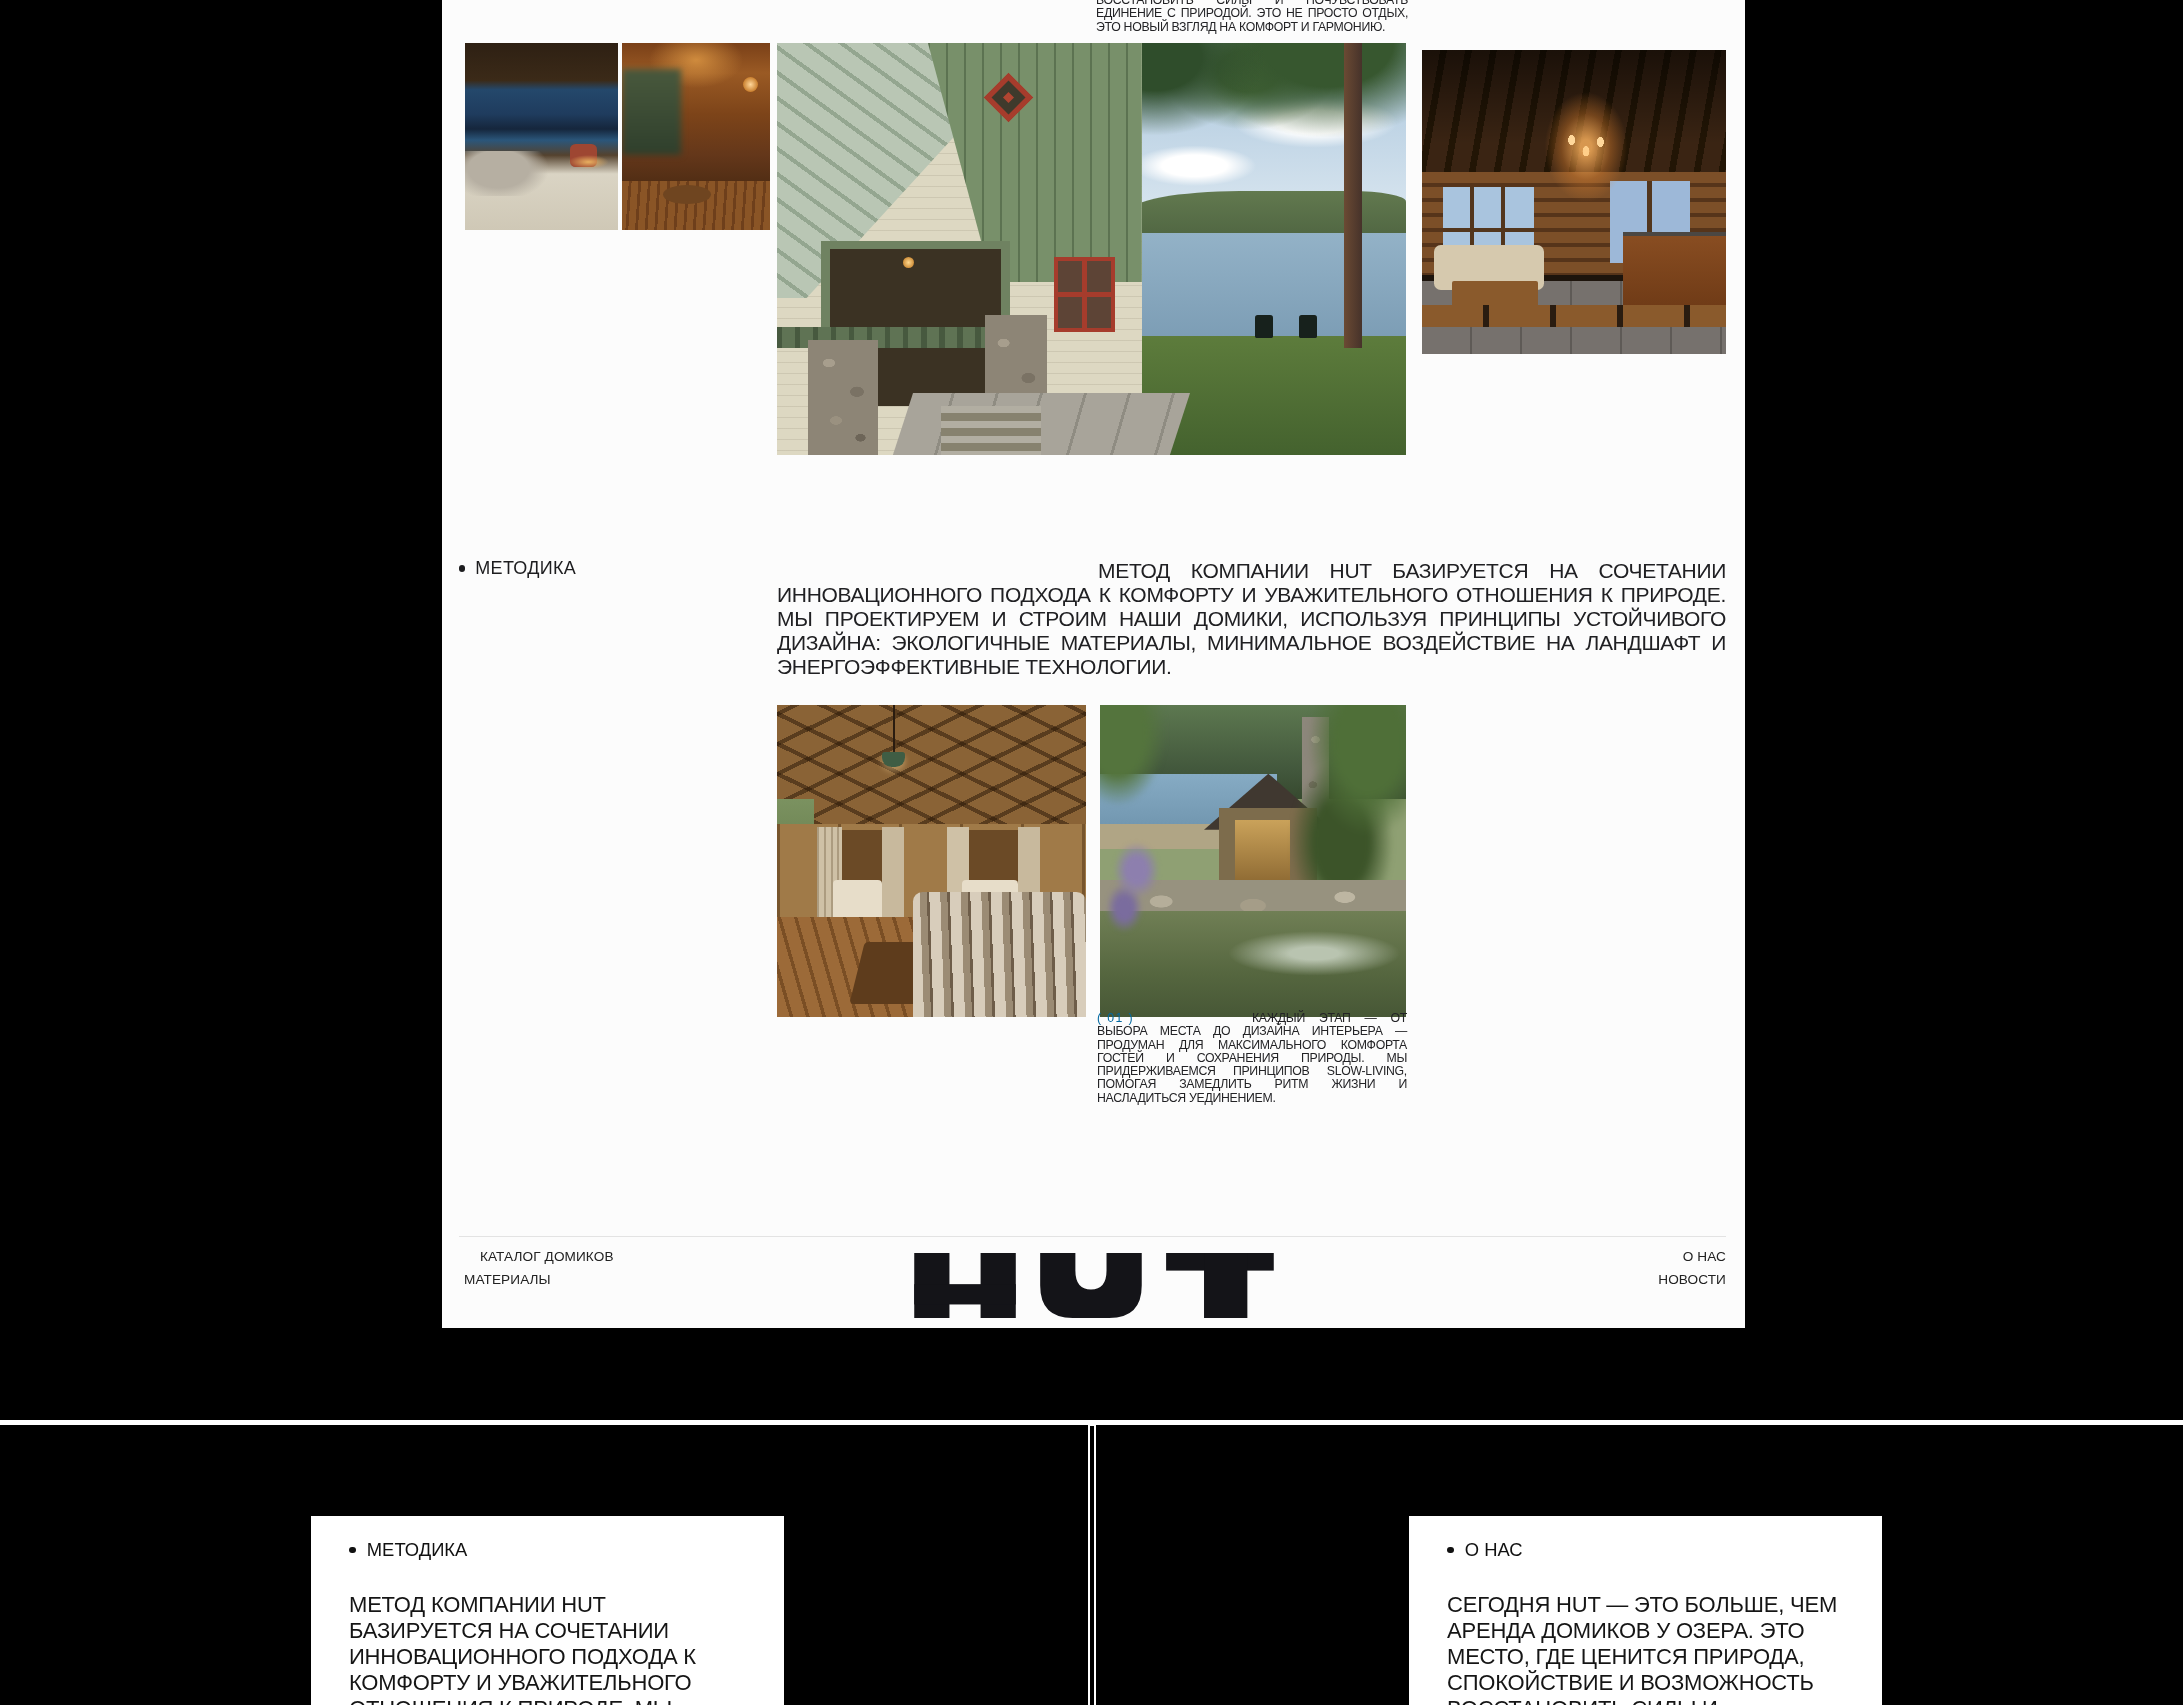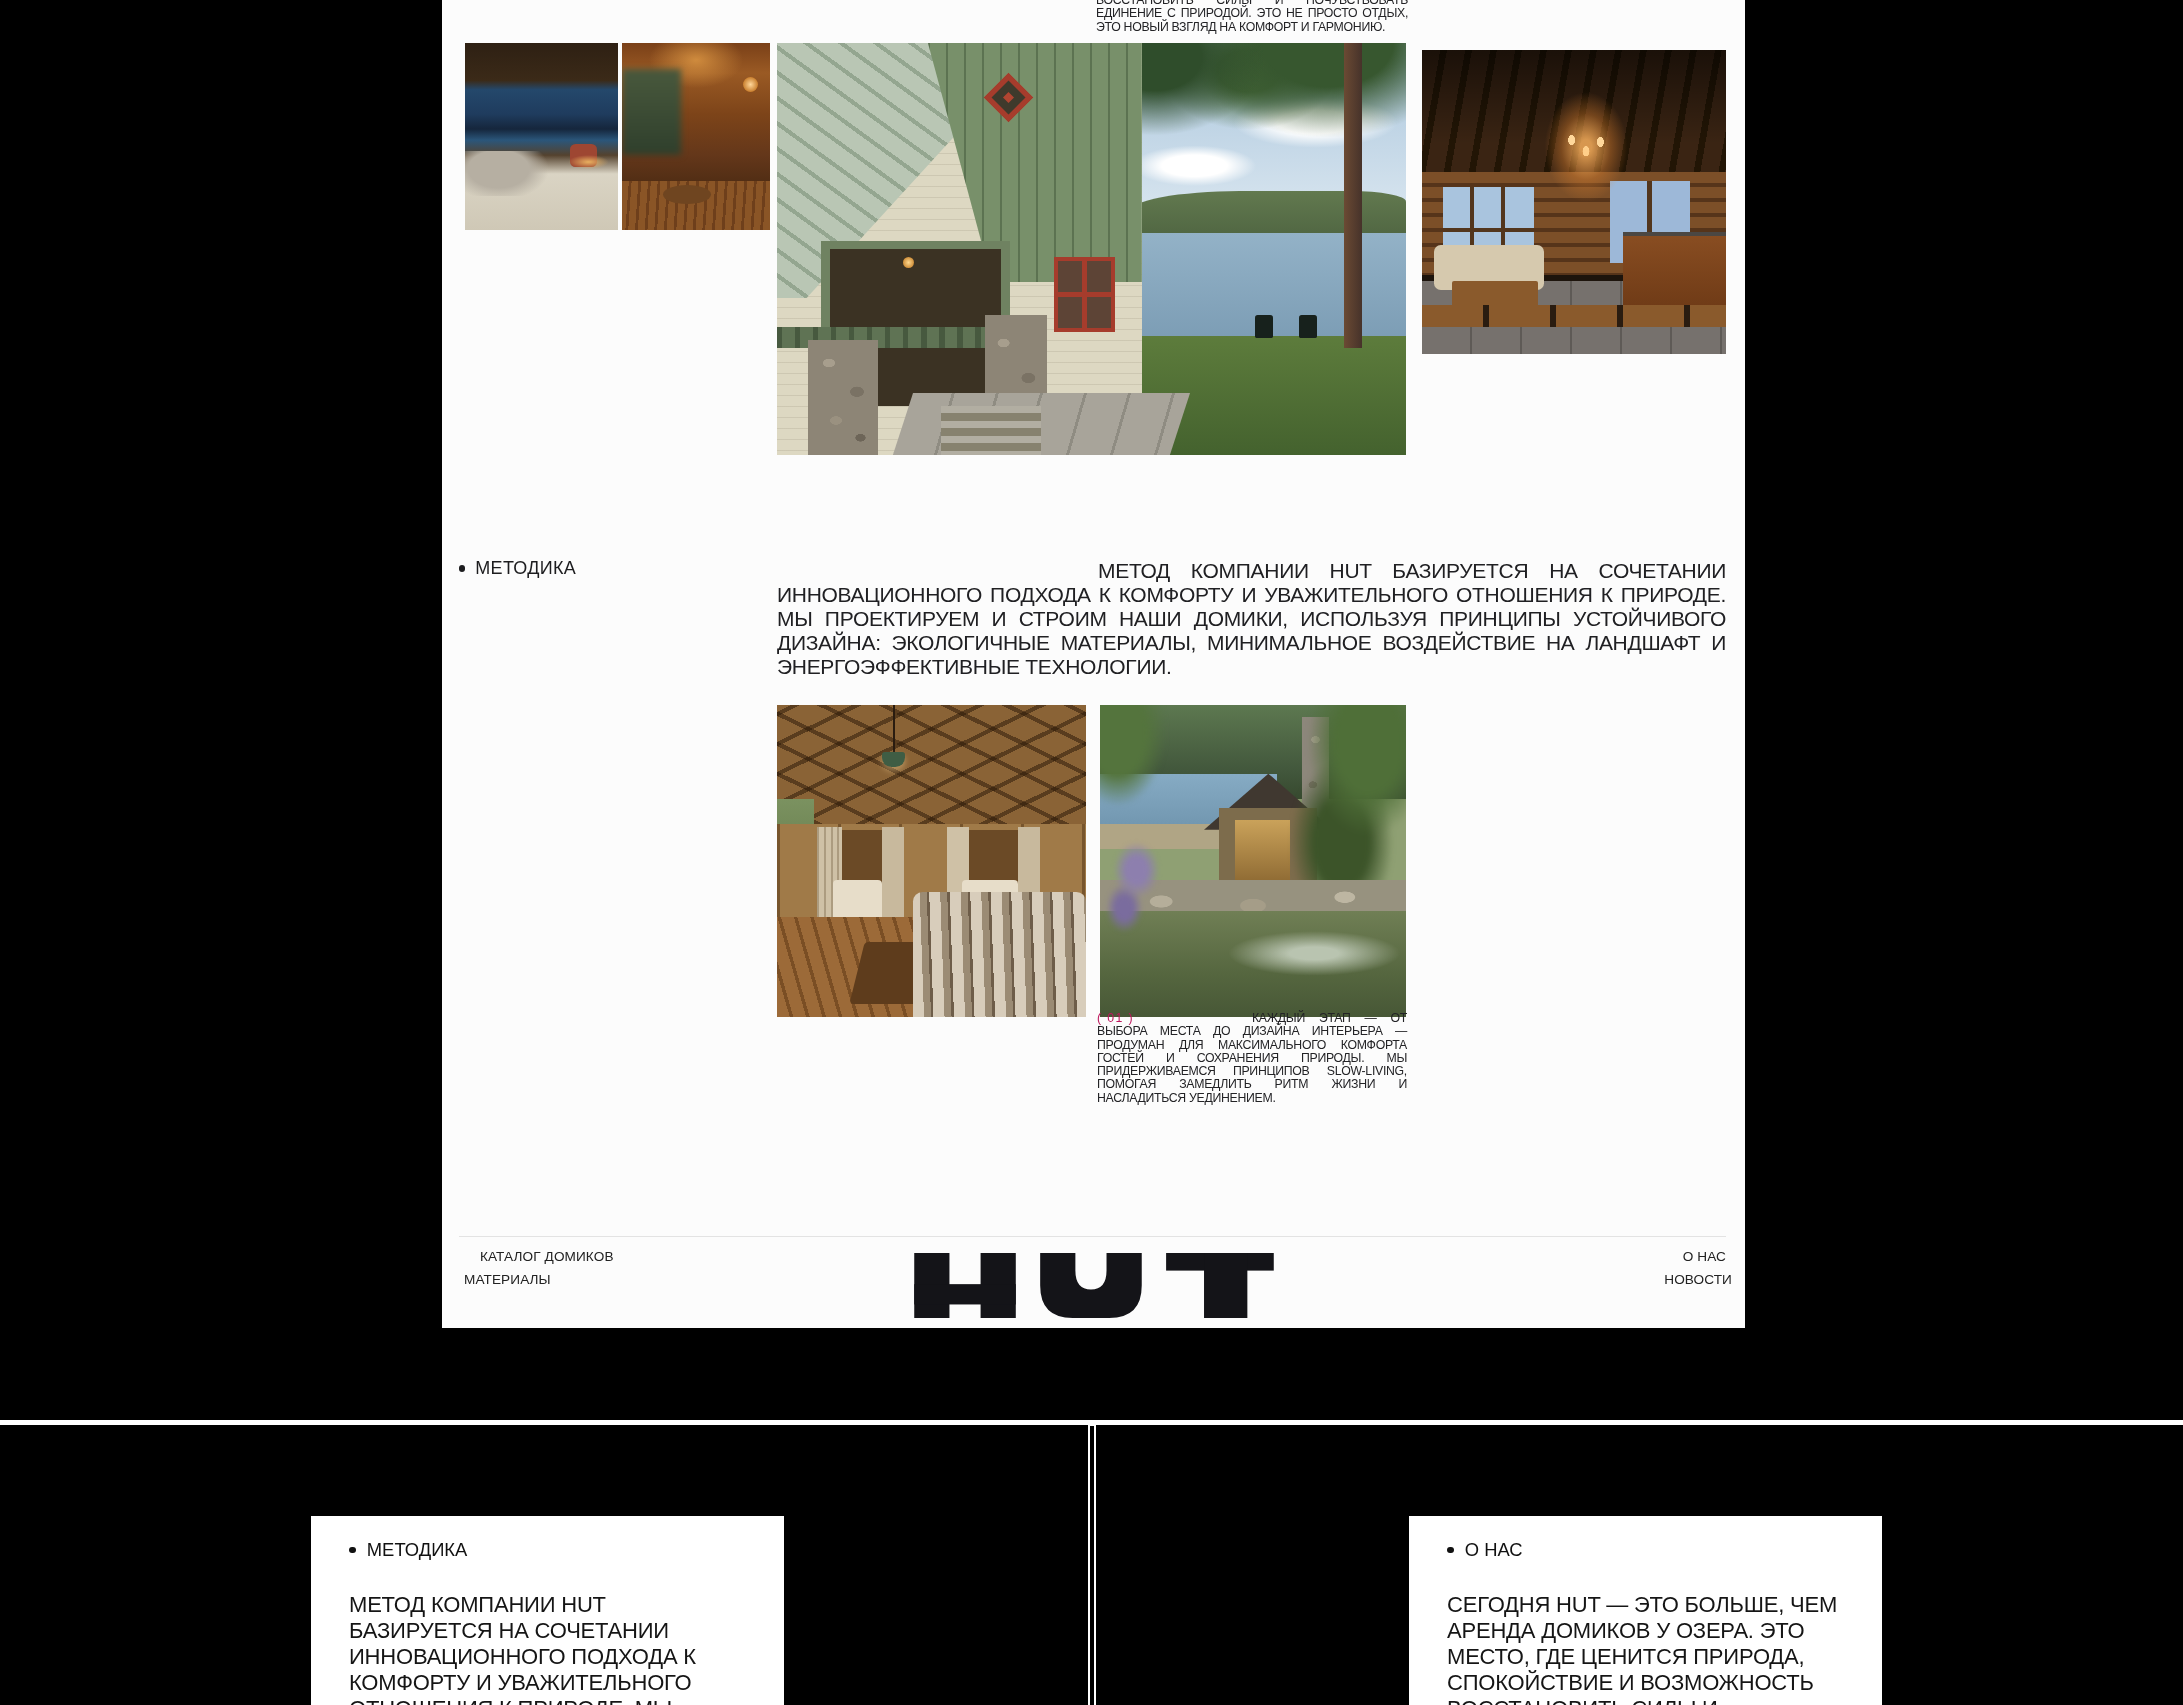--- a/index.html
+++ b/index.html
@@ -17,29 +17,29 @@
   .dot { width:6.1px; height:6.1px; border-radius:50%; background:#1d1d1f; flex:0 0 auto; }
   .section-label { font-size:18px; letter-spacing:0.3px; color:#1d1d1f; }
   .method-label { left:17px; top:558px; }
 
   .method-par { position:absolute; left:335px; top:559px; width:949px;
                 font-size:21px; line-height:24px; letter-spacing:-0.3px;
                 text-align:justify; text-indent:321px; color:#202023; }
 
   .points { position:absolute; left:655px; top:1012px; width:310px; }
   .points p + p { margin-top:12.3px; }
-  .pmark { display:inline-block; width:155px; color:#be185d; letter-spacing:1.4px; }
+  .pmark { display:inline-block; width:155px; color:#0369a1; letter-spacing:1.4px; }
 
   .divider { position:absolute; left:17px; top:1236px; width:1267px; height:1.4px; background:#e3e3e3; }
 
   .footer-link { position:absolute; font-size:13.6px; letter-spacing:0.1px; color:#222; cursor:pointer; }
   .fl-1 { left:38px;  top:1249px; }
   .fl-2 { left:22px;  top:1272px; }
   .fl-3 { right:19px; top:1249px; text-align:right; }
-  .fl-4 { right:13px; top:1272px; text-align:left; }
+  .fl-4 { right:19px; top:1272px; text-align:left; }
 
   .logo { position:absolute; left:50%; transform:translateX(-50%); top:1253px; width:362px; height:65px; cursor:pointer; }
   .logo svg { display:block; width:362px; height:65px; }
 
   
   .ph { position:absolute; overflow:hidden; background:#777; }
   .ph > i { position:absolute; display:block; }
 
   .ph-a { left:23px; top:43px; width:153px; height:187px;
     background:linear-gradient(180deg,#2e2013 0%,#3b2a18 20%,#24486b 25%,#1f3c5e 38%,#15263c 46%,#2b567a 52%,#54422e 60%,#dad4c4 70%,#cfc8b6 100%); }

